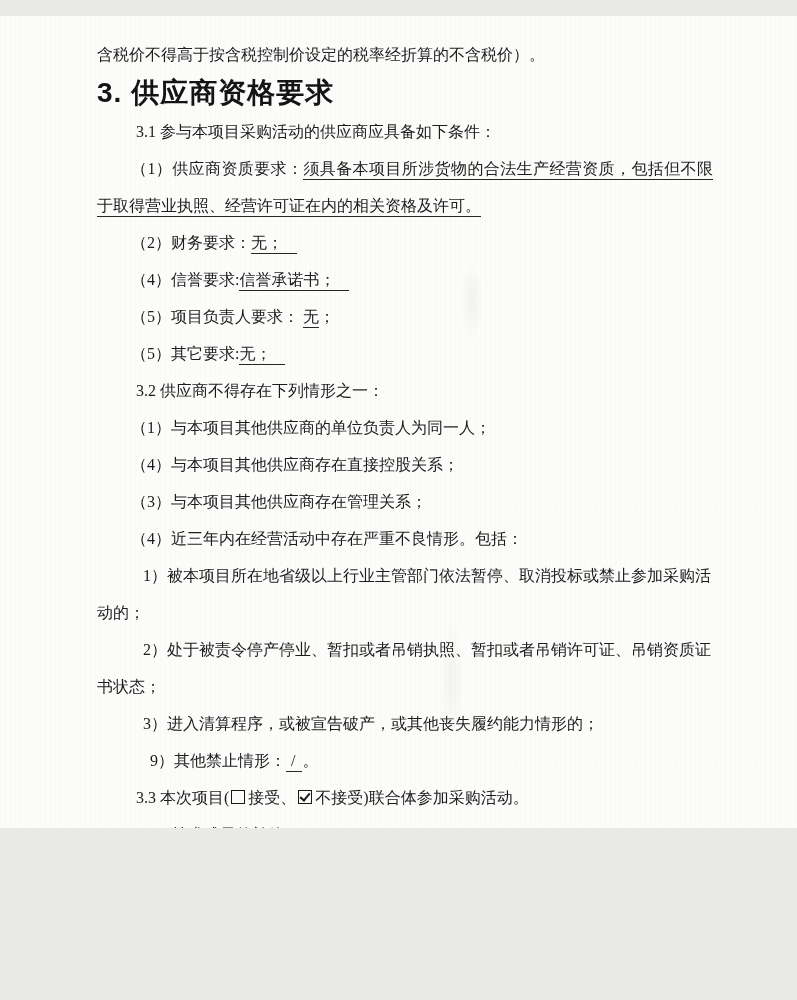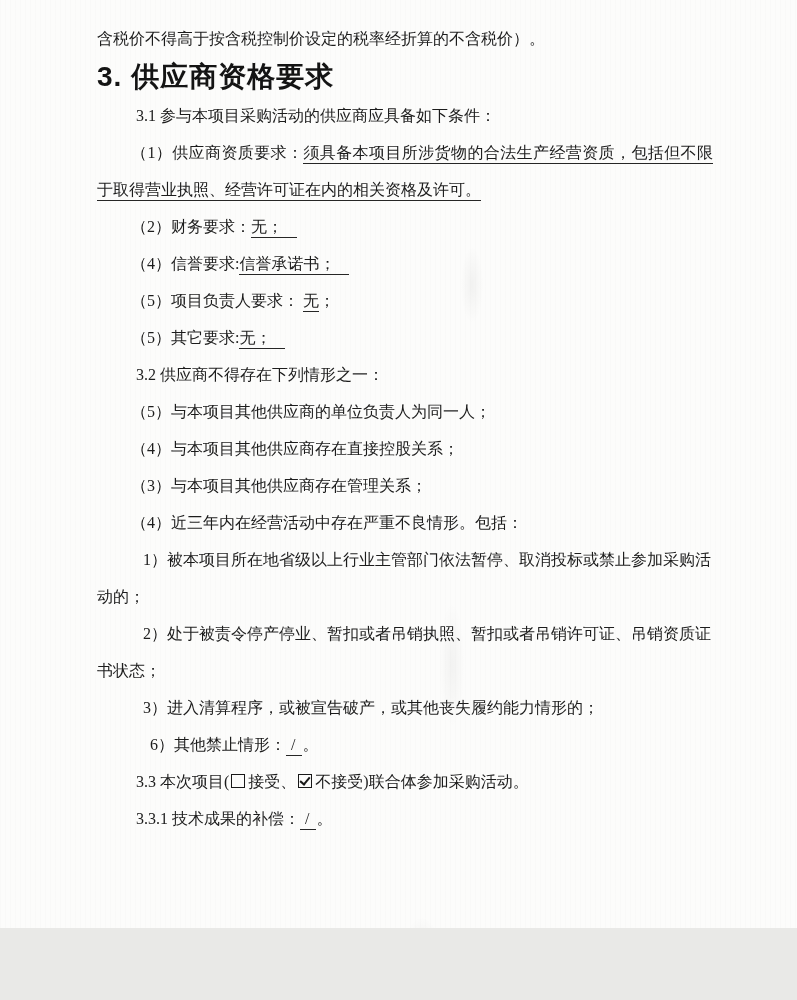--- a/index.html
+++ b/index.html
@@ -1,19 +1,19 @@
 <!DOCTYPE html>
 <html><head>
 <meta charset="utf-8">
 <style>
   html,body { margin:0; padding:0; background:#e9e9e7; }
   .page {
     position:relative;
-    width:797px; height:928px;
-    margin:0 auto;
+    width:797px; height:812px;
+    margin:16px auto;
     overflow:hidden;
     color:#1c1c1c;
     font-family:"Liberation Serif","DejaVu Serif",serif;
     background:
       radial-gradient(ellipse 16px 55px at 472px 285px, rgba(0,0,0,0.045), transparent 70%),
       radial-gradient(ellipse 18px 90px at 452px 665px, rgba(0,0,0,0.04), transparent 70%),
       radial-gradient(ellipse 24px 40px at 422px 945px, rgba(0,0,0,0.04), transparent 70%),
       repeating-linear-gradient(90deg, rgba(0,0,0,0.012) 0 1px, transparent 1px 5px),
       #fcfcfb;
   }
@@ -63,30 +63,30 @@
 
 
     <p class="ind1"><span>（4）信誉要求:</span><span class="u tail">信誉承诺书；</span><span></span></p>
 
     <p class="ind1"><span>（5）项目负责人要求：</span>&nbsp;<span class="u">无</span><span>；</span></p>
 
     <p class="ind1"><span>（5）其它要求:</span><span class="u tail">无；</span><span></span></p>
 
     <p class="ind2">3.2 供应商不得存在下列情形之一：</p>
 
-    <p class="ind1">（5）与本项目其他供应商的单位负责人为同一人；</p>
+    <p class="ind1">（1）与本项目其他供应商的单位负责人为同一人；</p>
     <p class="ind1">（4）与本项目其他供应商存在直接控股关系；</p>
     <p class="ind1">（3）与本项目其他供应商存在管理关系；</p>
     <p class="ind1">（4）近三年内在经营活动中存在严重不良情形。包括：</p>
 
     <p class="ind3">1）被本项目所在地省级以上行业主管部门依法暂停、取消投标或禁止参加采购活动的；</p>
     <p class="ind3">2）处于被责令停产停业、暂扣或者吊销执照、暂扣或者吊销许可证、吊销资质证书状态；</p>
     <p class="ind3">3）进入清算程序，或被宣告破产，或其他丧失履约能力情形的；</p>
 
-    <p class="ind3b"><span>6）其他禁止情形：</span><span class="u slash">/</span><span>。</span></p>
+    <p class="ind3b"><span>9）其他禁止情形：</span><span class="u slash">/</span><span>。</span></p>
 
     <p class="ind2"><span>3.3 本次项目(</span><span class="cb"></span><span>接受、</span><span class="cb checked"></span><span>不接受</span><span>)联合体参加采购活动。</span></p>
 
     <p class="ind2"><span>3.3.1 技术成果的补偿：</span><span class="u slash">/</span><span>。</span></p>
 
 
     <p class="ind2"></p>
 
   </div>
 </div>

